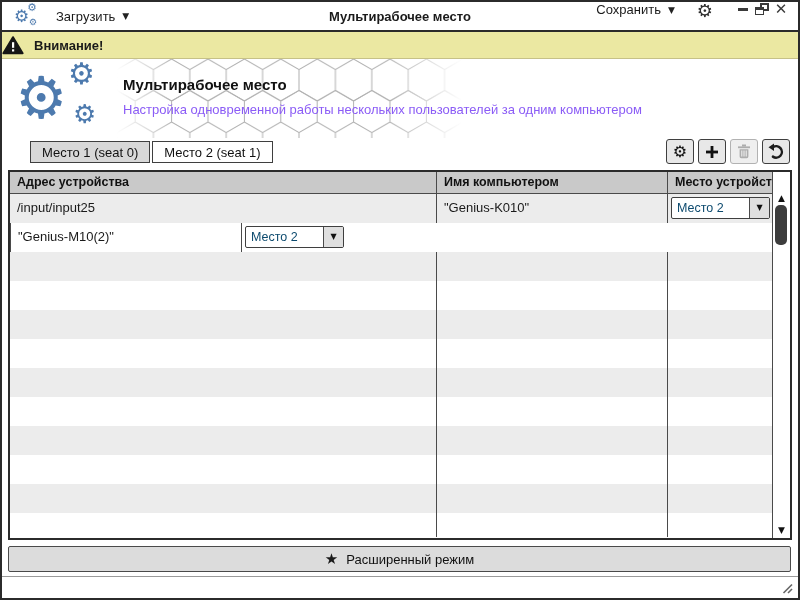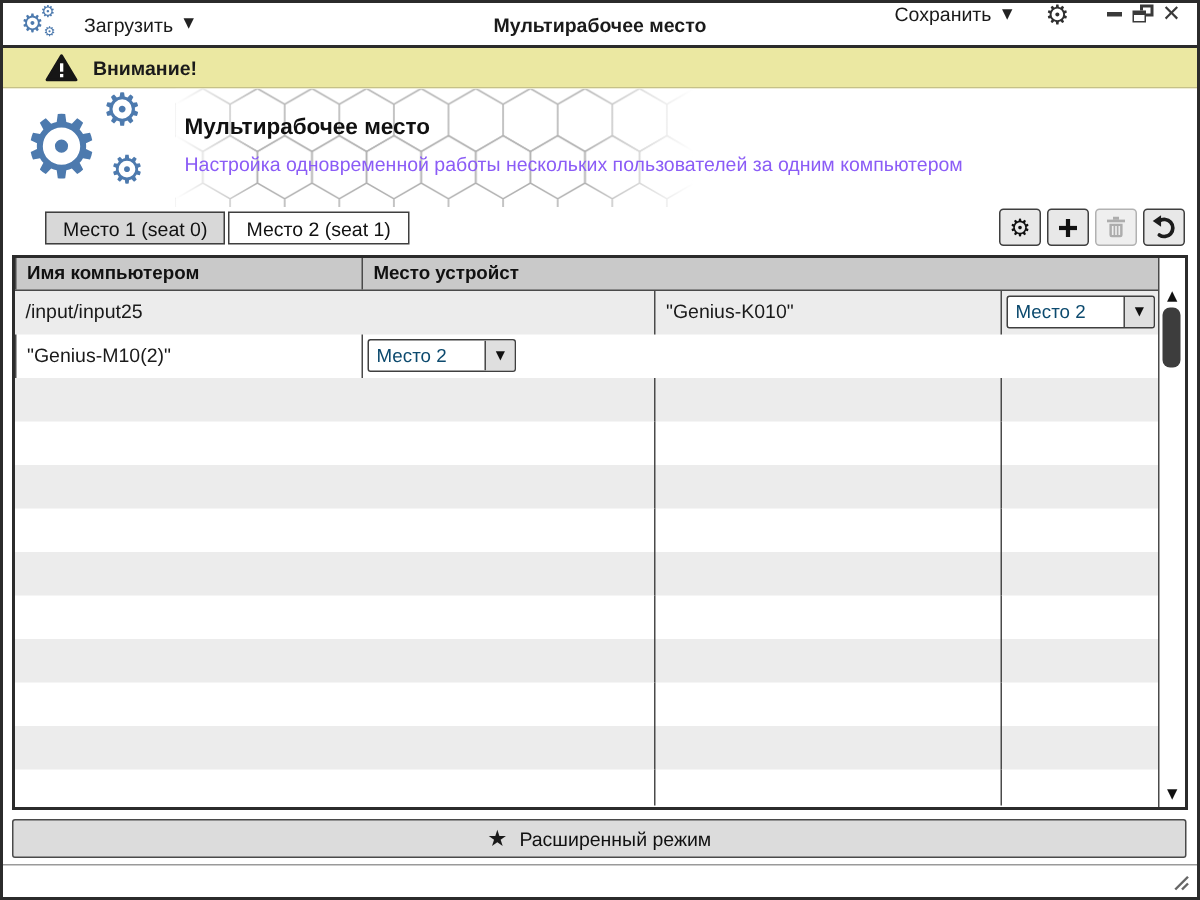--- a/index.html
+++ b/index.html
@@ -29,21 +29,21 @@
   .wbtn { width:14px; height:14px; margin-left:5px; position:relative;
           display:flex; align-items:center; justify-content:center; }
   .minbar { width:10px; height:3px; background:#3a3a3a; }
   .mx-back  { position:absolute; right:0; top:1px; width:9px; height:8px; border:2px solid #3a3a3a; }
   .mx-front { position:absolute; left:0; bottom:1px; width:9px; height:8px;
               border:1.5px solid #3a3a3a; border-top-width:3.5px; background:#fff; }
   .cls { font-size:15px; font-weight:bold; color:#3a3a3a; line-height:1; }
 
   
   .banner { height:27px; background:#ebe8a2; border-bottom:1px solid #c6c188;
-            display:flex; align-items:center; padding-left:28px; }
+            display:flex; align-items:center; padding-left:0; }
   .banner svg { margin-right:10px; }
   .banner .btext { font-size:13px; font-weight:600; color:#1a1a1a; }
 
   
   .appheader { position:relative; height:79px; background:#fff; overflow:hidden; }
   .hexes { position:absolute; left:115px; top:0; }
   .biglogo { position:absolute; left:13px; top:2px; width:95px; height:76px; color:#4d7aae; }
   .biglogo span { position:absolute; line-height:1; }
   .bl-big { font-size:58px; left:0;  top:8px; }
   .bl-sm1 { font-size:30px; left:53px; top:-2px; }
@@ -210,20 +210,21 @@
           <path d="M6.2 5.6 A6 6 0 1 1 6.2 15.4" fill="none" stroke="#1c1c1c" stroke-width="2.6" stroke-linecap="round"></path>
           <polygon points="7.4,1.6 7.4,9.6 1.6,5.6" fill="#1c1c1c"></polygon>
         </svg>
       </div>
     </div>
   </div>
 
   <div class="tablewrap">
     <div class="tmain">
       <div class="thead">
+        <div class="th c1">Адрес устройства</div>
         <div class="th c2">Имя компьютером</div>
         <div class="th c3">Место устройства</div>
       </div>
       <div class="tbody">
         <div class="row">
           <div class="td c1">/input/input25</div>
           <div class="td c2">"Genius-K010"</div>
           <div class="td c3">
             <div class="dd">
               <span class="ddv">Место 2</span>

